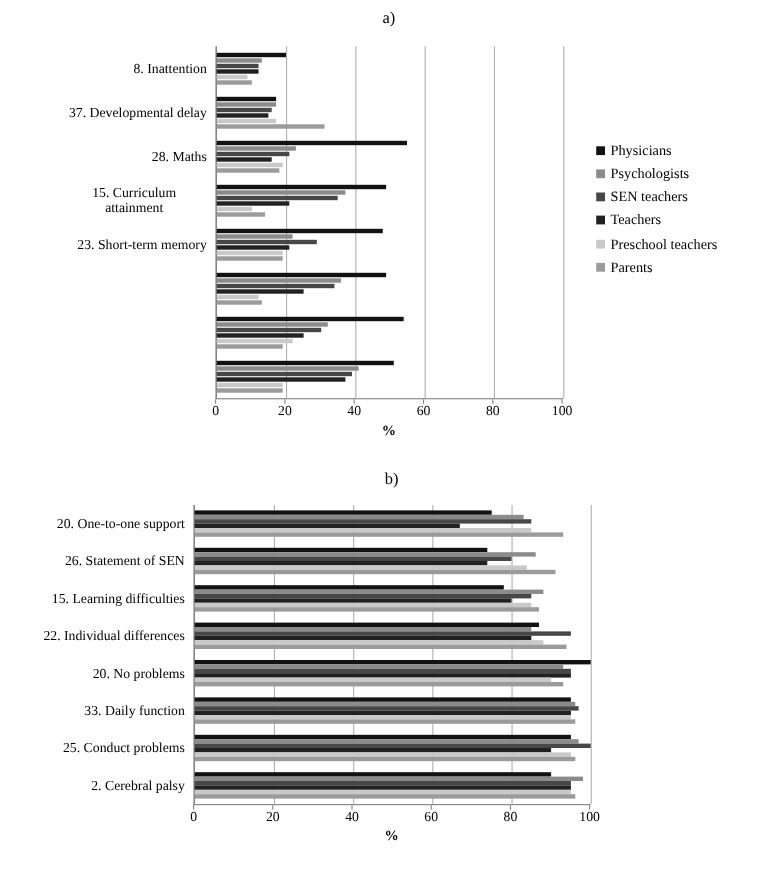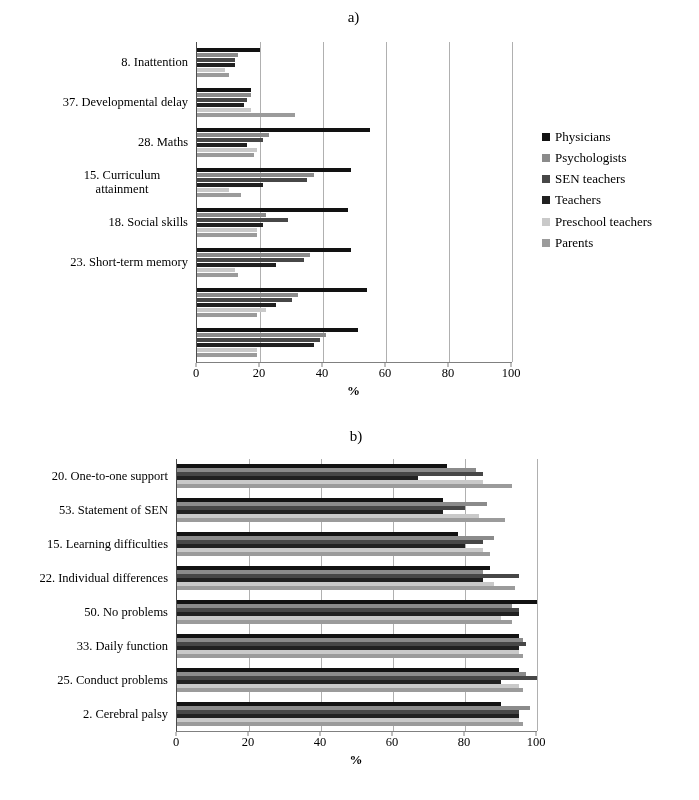--- a/index.html
+++ b/index.html
@@ -37,21 +37,20 @@
   <section class="chart" id="chart-0">
     <h2 class="chart-title">a)</h2>
     <div class="chart-body">
       <div>
           <div class="chart-grid">
             <div class="ylabels">
               <div class="cat-label">8. Inattention</div>
               <div class="cat-label">37. Developmental delay</div>
               <div class="cat-label">28. Maths</div>
               <div class="cat-label">15. Curriculum attainment</div>
-              <div class="cat-label">18. Social skills</div>
               <div class="cat-label">23. Short-term memory</div>
             </div>
             <div class="plot">
               <div class="gridline" style="left: 20%;"></div>
               <div class="gridline" style="left: 40%;"></div>
               <div class="gridline" style="left: 60%;"></div>
               <div class="gridline" style="left: 80%;"></div>
               <div class="gridline" style="left: 100%;"></div>
               <div class="bar-group">
                 <div class="bar" style="width: 20%; background: rgb(18, 18, 18);"></div>
@@ -167,24 +166,24 @@
     <div class="xtitle">%</div>
   </section>
 
   <section class="chart" id="chart-1">
     <h2 class="chart-title">b)</h2>
     <div class="chart-body">
       <div>
           <div class="chart-grid">
             <div class="ylabels">
               <div class="cat-label">20. One-to-one support</div>
-              <div class="cat-label">53. Statement of SEN</div>
+              <div class="cat-label">26. Statement of SEN</div>
               <div class="cat-label">15. Learning difficulties</div>
               <div class="cat-label">22. Individual differences</div>
-              <div class="cat-label">50. No problems</div>
+              <div class="cat-label">20. No problems</div>
               <div class="cat-label">33. Daily function</div>
               <div class="cat-label">25. Conduct problems</div>
               <div class="cat-label">2. Cerebral palsy</div>
             </div>
             <div class="plot">
               <div class="gridline" style="left: 20%;"></div>
               <div class="gridline" style="left: 40%;"></div>
               <div class="gridline" style="left: 60%;"></div>
               <div class="gridline" style="left: 80%;"></div>
               <div class="gridline" style="left: 100%;"></div>

